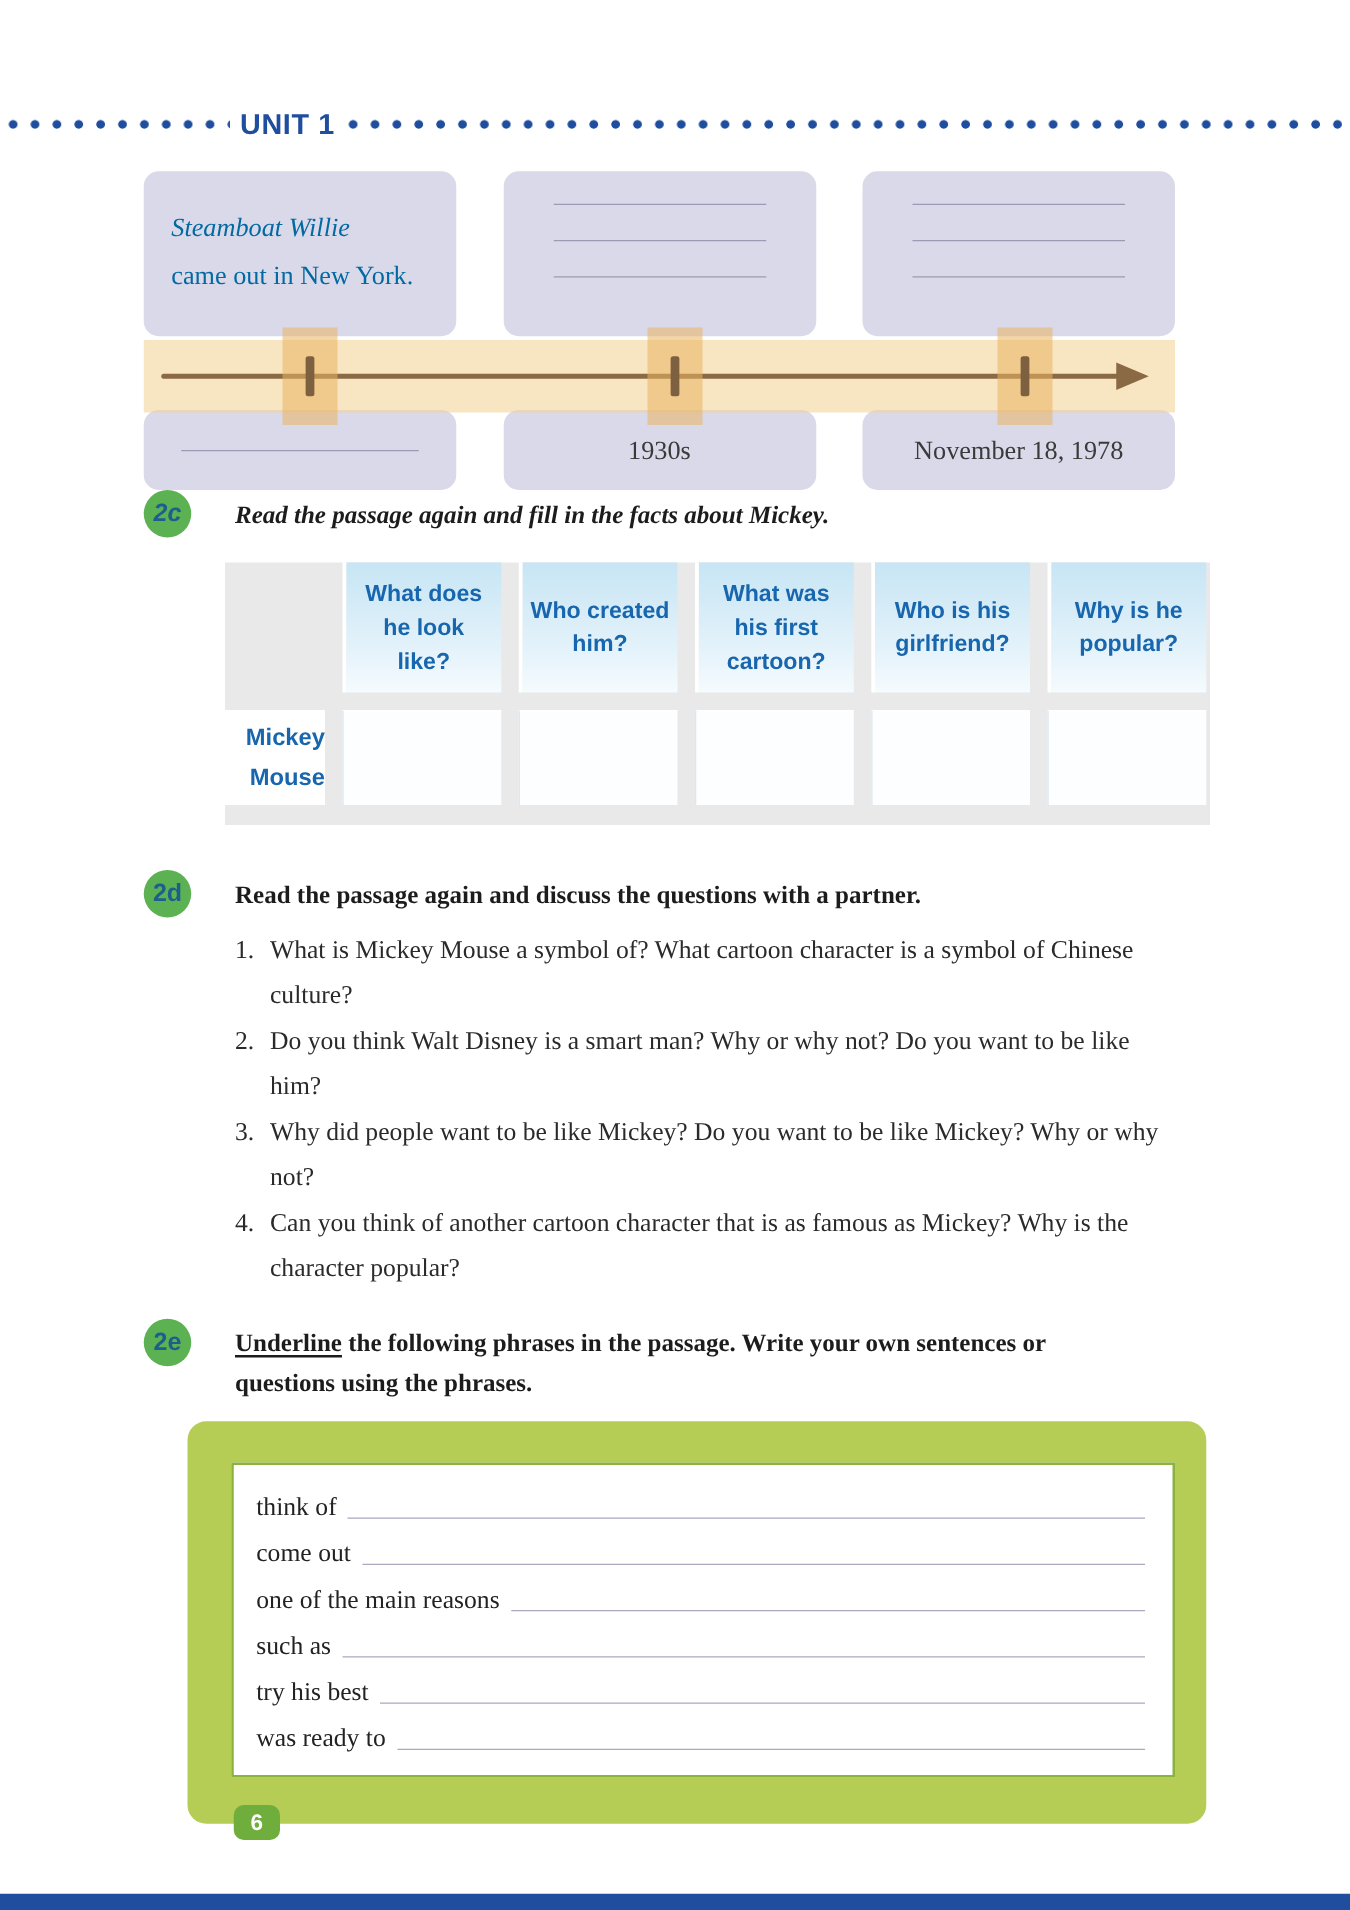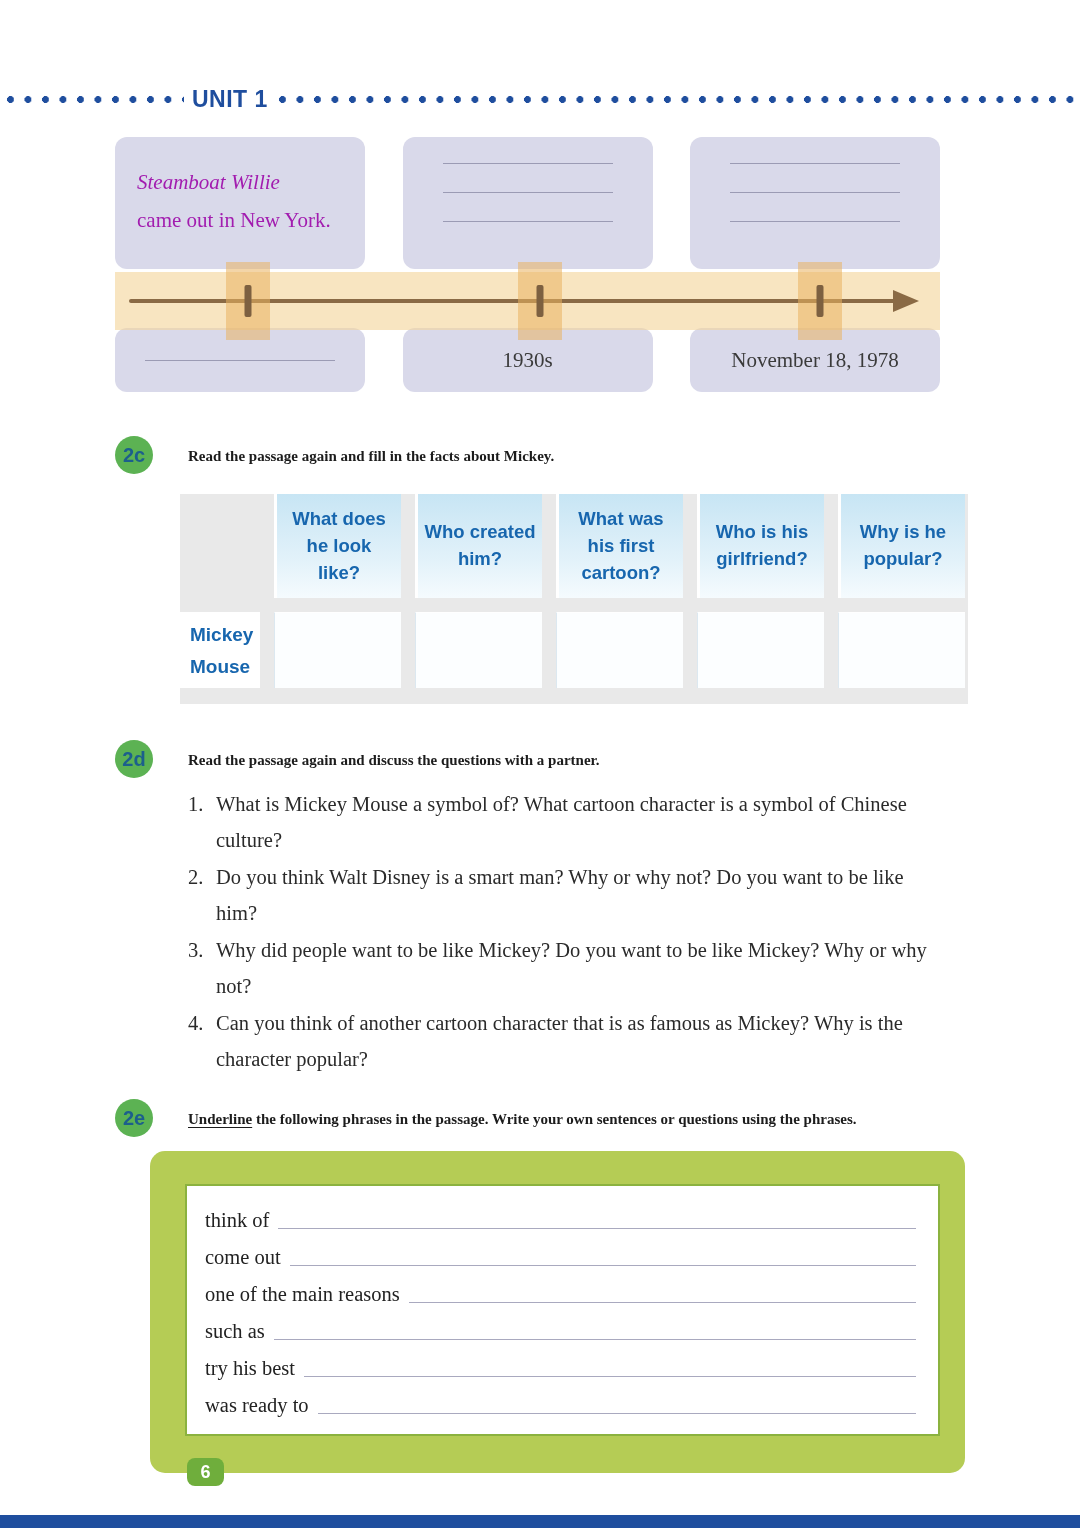--- a/index.html
+++ b/index.html
@@ -24,21 +24,21 @@
   }
 
   
   .timeline { margin:24px 140px 0 115px; width:825px; }
   .tl-row { display:flex; justify-content:space-between; }
   .tl-box {
     width:250px; background:#d9d9ea; border-radius:12px;
   }
   .tl-box.top { height:132px; }
   .tl-box.bottom { height:64px; display:flex; align-items:center; justify-content:center; }
-  .tl-text { padding-left:22px; font-size:21px; line-height:38px; color:#a21caf; }
+  .tl-text { padding-left:22px; font-size:21px; line-height:38px; color:#0369a1; }
   .tl-text-wrap { padding-top:26px; }
   .italic { font-style:italic; }
   .blank-line { border-bottom:1.5px solid #9b9bb4; }
   .tl-box .blank-line.mid { width:170px; margin:28px auto 0; }
   .tl-box .blank-line.mid.first { margin-top:26px; }
   .tl-box .blank-line.single { width:190px; margin:0 auto; }
   .tl-date { font-size:21px; color:#3a3a3a; }
 
   .tl-band { position:relative; height:58px; margin-top:3px; background:rgba(244,211,152,.6); }
   .tl-line { position:absolute; top:50%; left:14px; width:768px; height:4px; background:#8a6a45; transform:translateY(-50%); border-radius:2px; }
@@ -55,41 +55,41 @@
   .tl-row.bottom { margin-top:-2px; }
 
   
   .section-head { display:flex; align-items:flex-start; margin-left:115px; width:860px; }
   .badge {
     flex:0 0 38px; width:38px; height:38px; border-radius:50%;
     background:#5cb253; color:#1c5f8c; font-family:"Liberation Sans", sans-serif;
     font-weight:bold; font-size:20px; display:flex; align-items:center; justify-content:center;
   }
   .section-title {
-    margin-left:35px; font-weight:bold; font-size:15px; line-height:32px; padding-top:4px; color:#1c1c1c;
+    margin-left:35px; font-weight:bold; font-size:20px; line-height:32px; padding-top:4px; color:#1c1c1c;
   }
   .underline-word { text-decoration:underline; text-underline-offset:3px; }
 
   
   .table-panel { margin:20px 0 0 180px; width:788px; background:#e9e9e9; padding:0 3px 16px 0; }
   .facts-table { display:grid; grid-template-columns:80px repeat(5, 1fr);gap:14px; }
   .th {
     background:linear-gradient(180deg, #c7e5f4 0%, #e3f2fa 65%, #f5fbfe 100%);
     color:#1766ae; font-family:"Liberation Sans", sans-serif; font-weight:bold;
     font-size:18.5px; line-height:1.45; text-align:center; padding:12px 6px;
     min-height:80px; display:flex; align-items:center; justify-content:center;
     border-left:3px solid #ffffff;
   }
   .th.corner { background:transparent; border-left:none; }
   .td {
     background:#fcfeff; min-height:76px; border-left:1px solid #dce8f0; border-top:1px solid #ffffff;
   }
   .td.rowlabel {
     color:#1766ae; font-family:"Liberation Sans", sans-serif; font-weight:bold; font-size:19px;
-    line-height:1.7; display:flex; align-items:center; padding-left:10px; border-left:none; background:#ffffff;
+    line-height:1.7; display:flex; align-items:center; padding-left:10px; border-left:none; background:#ffffff;text-align:right;
   }
 
   
   .questions { margin:8px 0 0 188px; width:760px; }
   .question { display:flex; margin-bottom:1px; }
   .q-num { flex:0 0 28px; font-size:20.5px; line-height:36px; }
   .q-text { font-size:20.5px; line-height:36px; width:730px; }
 
   
   .green-panel { margin:14px 0 0 150px; width:815px; height:322px; background:#b5cc55; padding:33px 25px 37px 35px;border-radius:15px; }
@@ -151,21 +151,21 @@
       </div>
       <div class="tl-box bottom">
         <div class="tl-date">1930s</div>
       </div>
       <div class="tl-box bottom">
         <div class="tl-date">November 18, 1978</div>
       </div>
     </div>
   </div>
 
-  <div class="section-head" style="margin-top:44px;">
+  <div class="section-head" style="font-style:italic;">
     <div class="badge">2c</div>
     <div class="section-title">Read the passage again and fill in the facts about Mickey.</div>
   </div>
 
   <div class="table-panel">
     <div class="facts-table">
       <div class="th corner"></div>
       <div class="th">What does he look like?</div>
       <div class="th">Who created him?</div>
       <div class="th">What was his first cartoon?</div>

